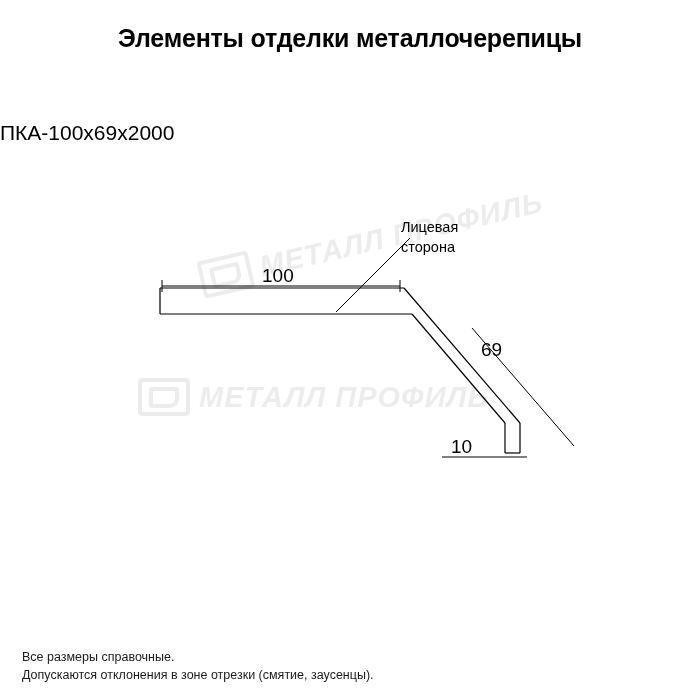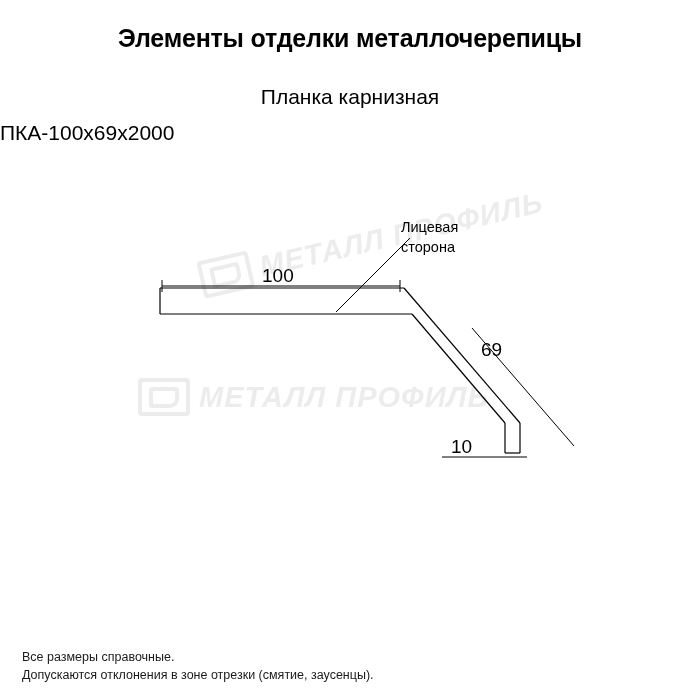--- a/index.html
+++ b/index.html
@@ -97,21 +97,20 @@
     border-radius: 3px 3px 9px 3px;
   }
   .wm-row { display: flex; align-items: center; }
 </style>
 </head>
 <body>
 
 <div class="page">
 
   <div class="title">Элементы отделки металлочерепицы</div>
-  <div class="subtitle">Планка карнизная</div>
   <div class="code">ПКА-100x69x2000</div>
 
   <div class="wm wm1">
     <div class="wm-row">
       <span class="wm-logo"></span>
       <span class="wm-text">МЕТАЛЛ ПРОФИЛЬ</span>
     </div>
   </div>
   <div class="wm wm2">
     <div class="wm-row">

